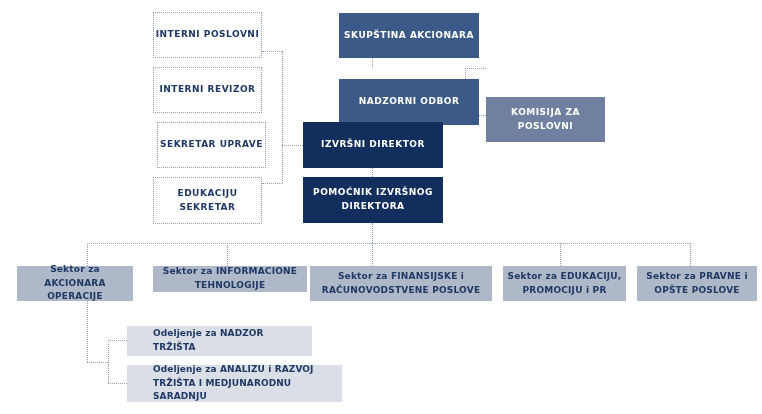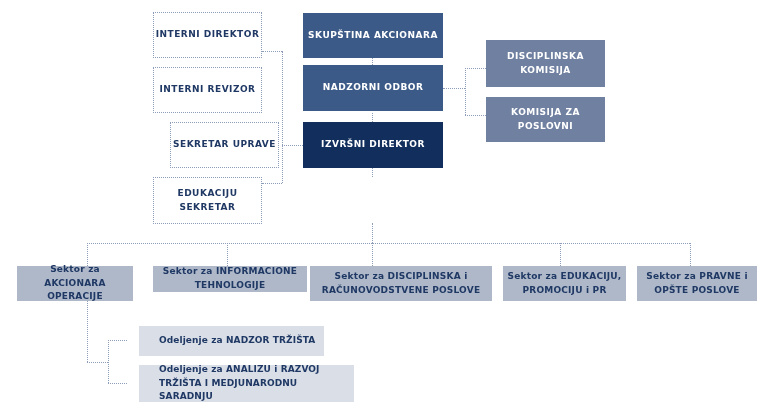--- a/index.html
+++ b/index.html
@@ -1,27 +1,27 @@
 <!DOCTYPE html>
 <html style="--medium_blue: #3c5a87; --dark_navy: #112e5c; --slate_blue: #6f80a0; --sector_fill: #aeb8c9; --department_fill: #d9dee7; --navy_text: #1f3864; --line: #8d9cb8;"><head>
 <meta charset="utf-8">
 <style>
   html,body{margin:0;padding:0;background:#ffffff;}
   body{font-family:"DejaVu Sans","Liberation Sans",sans-serif;}
   .canvas{position:relative;width:762px;height:414px;background:#ffffff;overflow:hidden;}
 
   .node{position:absolute;box-sizing:border-box;display:flex;align-items:center;justify-content:center;
         text-align:center;font-weight:bold;font-size:9px;line-height:1.55;letter-spacing:.5px;}
-  .mid  {background:var(--medium_blue);color:#ffffff;}
+  .mid  {background:var(--medium_blue);color:#ffffff;margin-left:36px;}
   .dark {background:var(--dark_navy);color:#ffffff;text-align:center;}
   .slate{background:var(--slate_blue);color:#ffffff;}
   .outline{background:#ffffff;color:var(--navy_text);border:1px dotted var(--line);}
   .sector{background:var(--sector_fill);color:var(--navy_text);letter-spacing:.2px;padding:0 4px;}
   .dept  {background:var(--department_fill);color:var(--navy_text);justify-content:flex-start;
-          text-align:left;letter-spacing:.1px;padding:0 4px 0 20px;margin-left:12px;}
+          text-align:left;letter-spacing:.1px;padding:0 4px 0 26px;}
 
   .vline{position:absolute;width:0;border-left:1px dotted var(--line);}
   .hline{position:absolute;height:0;border-top:1px dotted var(--line);}
 </style>
 </head>
 <body>
 
 <div class="canvas">
 
   <div class="vline" style="left:372px;top:58px;height:9px"></div>
@@ -48,55 +48,55 @@
 
   <div class="vline" style="left:87px;top:301px;height:61px"></div>
   <div class="hline" style="left:87px;top:362px;width:21px"></div>
   <div class="vline" style="left:108px;top:340px;height:43px"></div>
   <div class="hline" style="left:108px;top:340px;width:19px"></div>
   <div class="hline" style="left:108px;top:383px;width:19px"></div>
 
   <div class="node mid" style="left:303px;top:13px;width:140px;height:45px">
       <span>SKUPŠTINA AKCIONARA</span>
     </div>
-  <div class="node mid" style="left:303px;top:65px;width:140px;height:46px">
+  <div class="node mid" style="left:303px;top:79px;width:140px;height:46px">
       <span>NADZORNI ODBOR</span>
     </div>
   <div class="node dark" style="left:303px;top:122px;width:140px;height:46px">
       <span>IZVRŠNI DIREKTOR</span>
     </div>
+  <div class="node dark" style="left:303px;top:177px;width:140px;height:46px">
+      <span>POMOĆNIK IZVRŠNOG DIREKTORA</span>
+    </div>
 
   <div class="node outline" style="left:153px;top:12px;width:109px;height:46px">
-      <span>INTERNI DIREKTOR</span>
+      <span>INTERNI POSLOVNI</span>
     </div>
   <div class="node outline" style="left:153px;top:67px;width:109px;height:46px">
       <span>INTERNI REVIZOR</span>
     </div>
-  <div class="node outline" style="left:170px;top:122px;width:109px;height:46px">
+  <div class="node outline" style="left:157px;top:122px;width:109px;height:46px">
       <span>SEKRETAR UPRAVE</span>
     </div>
   <div class="node outline" style="left:153px;top:177px;width:109px;height:47px">
       <span>EDUKACIJU SEKRETAR</span>
     </div>
 
-  <div class="node slate" style="left:486px;top:40px;width:119px;height:47px">
-      <span>DISCIPLINSKA KOMISIJA</span>
-    </div>
   <div class="node slate" style="left:486px;top:97px;width:119px;height:45px">
       <span>KOMISIJA ZA POSLOVNI</span>
     </div>
 
   <div class="node sector" style="left:17px;top:266px;width:116px;height:35px">
       <span>Sektor za AKCIONARA OPERACIJE</span>
     </div>
   <div class="node sector" style="left:153px;top:266px;width:154px;height:26px">
       <span>Sektor za INFORMACIONE TEHNOLOGIJE</span>
     </div>
   <div class="node sector" style="left:310px;top:266px;width:182px;height:35px">
-      <span>Sektor za DISCIPLINSKA i RAČUNOVODSTVENE POSLOVE</span>
+      <span>Sektor za FINANSIJSKE i RAČUNOVODSTVENE POSLOVE</span>
     </div>
   <div class="node sector" style="left:637px;top:266px;width:120px;height:35px">
       <span>Sektor za PRAVNE i OPŠTE POSLOVE</span>
     </div>
   <div class="node sector" style="left:503px;top:266px;width:123px;height:35px">
       <span>Sektor za EDUKACIJU, PROMOCIJU i PR</span>
     </div>
 
   <div class="node dept" style="left:127px;top:326px;width:185px;height:30px">
       <span>Odeljenje za NADZOR TRŽIŠTA</span>

